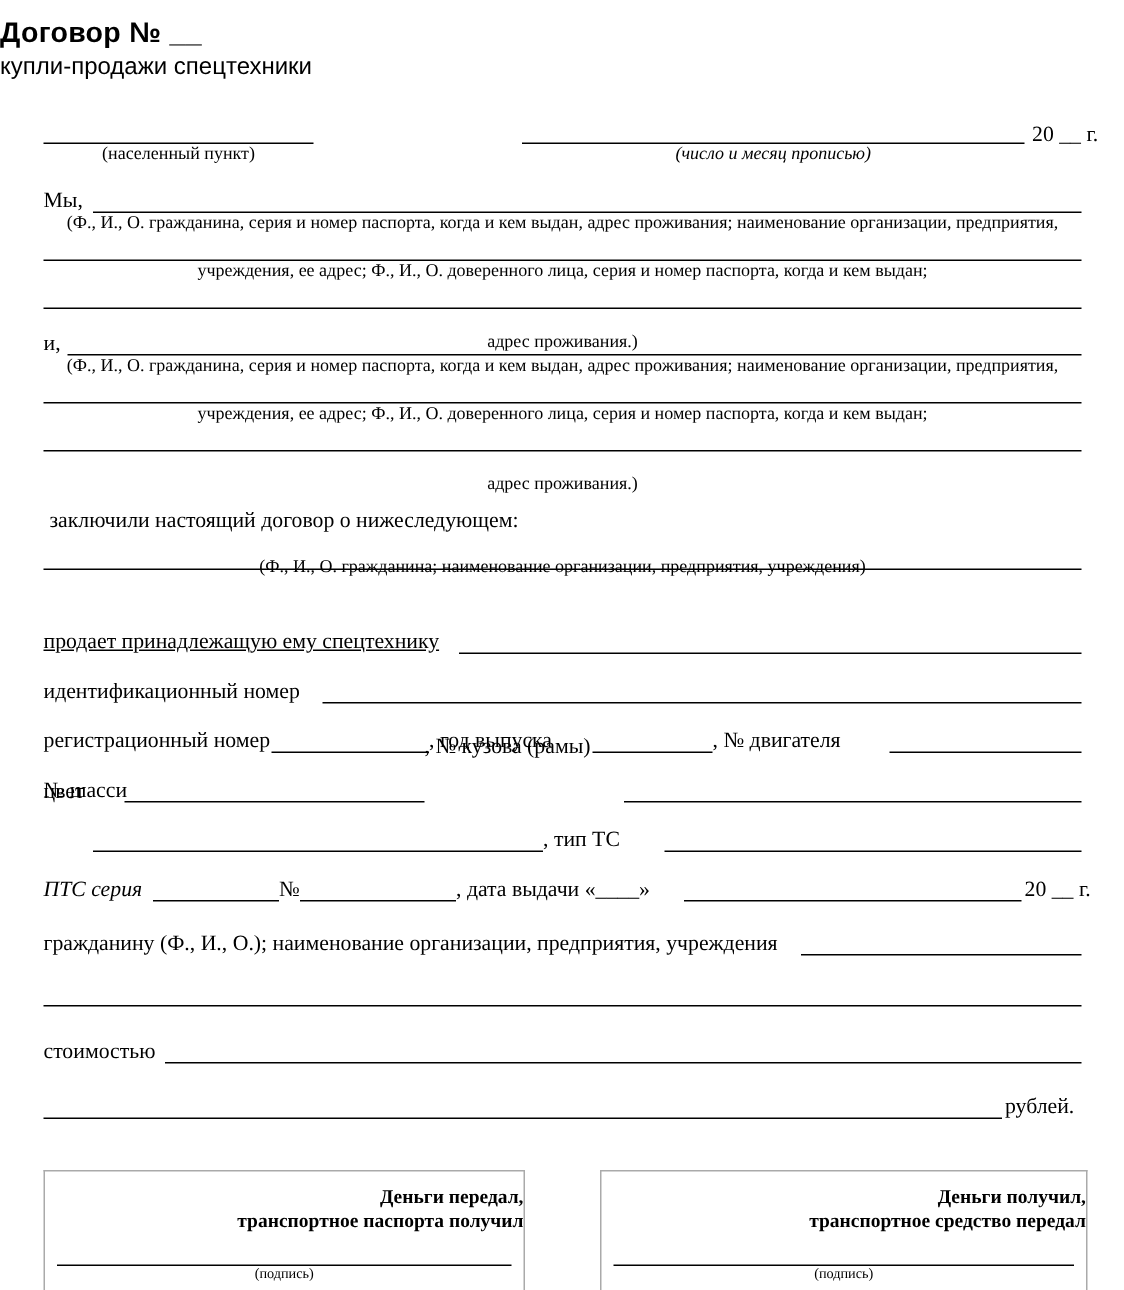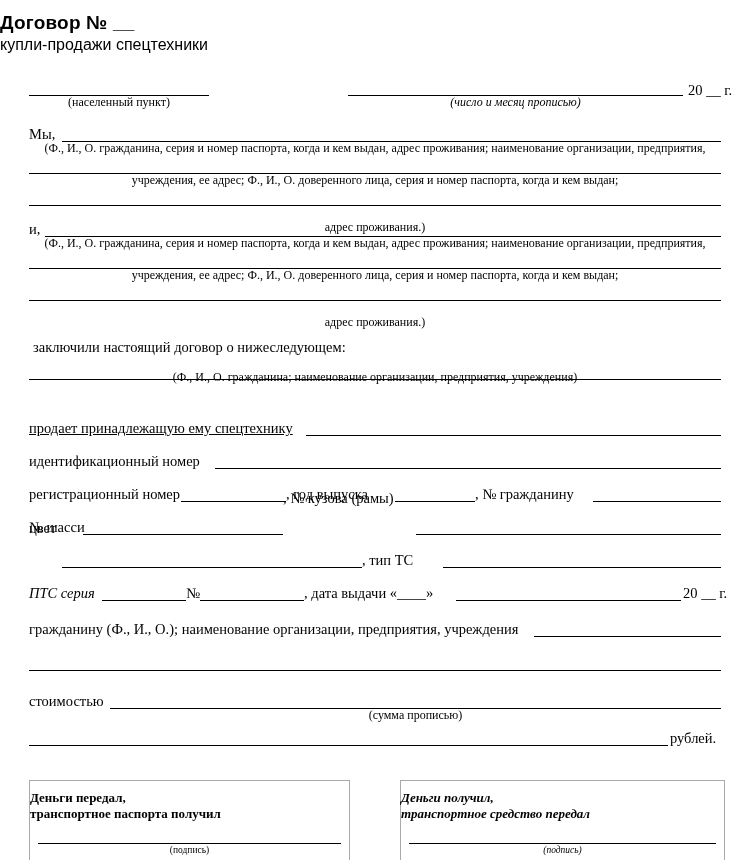--- a/index.html
+++ b/index.html
@@ -161,23 +161,23 @@
   }
   .sigcell {
     position: relative;
     border: 1px solid #aaaaaa;
     border-bottom: none;
     box-sizing: border-box;
     height: 80px;
   }
   .sigcell.left { width: 321px; }
   .sigspacer { width: 50px; height: 80px; }
-  .sigcell.right { width: 325px; font-style: italic; }
+  .sigcell.right { width: 325px; }
   .sigcell .head {
-    text-align: left;
+    text-align: right;
     font-size: 13px;
     line-height: 16px;
     font-weight: bold;
     padding-top: 9px;
   }
   .sigcell .sigline {
     position: absolute;
     left: 8px;
     right: 8px;
     top: 62px;
@@ -239,21 +239,21 @@
   <div class="abs" style="left:29px;top:420px;text-decoration:underline;">продает принадлежащую ему спецтехнику</div>
   <div style="position:absolute;left:306px;top:435px;width:415px;border-bottom:1.3px solid #000;"></div>
 
   <div class="abs" style="left:29px;top:453px;">идентификационный номер</div>
   <div style="position:absolute;left:215px;top:468px;width:506px;border-bottom:1.3px solid #000;"></div>
 
   <div class="abs" style="left:29px;top:486px;">регистрационный номер</div>
   <div style="position:absolute;left:181px;top:501px;width:105px;border-bottom:1.3px solid #000;"></div>
   <div class="abs" style="left:286px;top:486px;">, год выпуска</div>
   <div style="position:absolute;left:395px;top:501px;width:80px;border-bottom:1.3px solid #000;"></div>
-  <div class="abs" style="left:475px;top:486px;">,   № гражданину</div>
+  <div class="abs" style="left:475px;top:486px;">,   № двигателя</div>
   <div style="position:absolute;left:593px;top:501px;width:128px;border-bottom:1.3px solid #000;"></div>
 
   <div class="abs" style="left:29px;top:519px;">№ шасси</div>
   <div style="position:absolute;left:83px;top:534px;width:200px;border-bottom:1.3px solid #000;"></div>
   <div class="abs" style="left:283px;top:490px;">, № кузова (рамы)</div>
   <div style="position:absolute;left:416px;top:534px;width:305px;border-bottom:1.3px solid #000;"></div>
 
   <div class="abs" style="left:29px;top:520px;">цвет</div>
   <div style="position:absolute;left:62px;top:567px;width:300px;border-bottom:1.3px solid #000;"></div>
   <div class="abs" style="left:362px;top:552px;">, тип ТС</div>
@@ -266,21 +266,20 @@
   <div class="abs" style="left:304px;top:585px;">,   дата выдачи «____»</div>
   <div style="position:absolute;left:456px;top:600px;width:225px;border-bottom:1.3px solid #000;"></div>
   <div class="abs" style="left:683px;top:585px;">20 __ г.</div>
 
   <div class="abs" style="left:29px;top:621px;">гражданину (Ф., И., О.); наименование организации, предприятия, учреждения</div>
   <div style="position:absolute;left:534px;top:636px;width:187px;border-bottom:1.3px solid #000;"></div>
   <div style="position:absolute;left:29px;top:670px;width:692px;border-bottom:1.3px solid #000;"></div>
 
   <div class="abs" style="left:29px;top:693px;">стоимостью</div>
   <div style="position:absolute;left:110px;top:708px;width:611px;border-bottom:1.3px solid #000;"></div>
-  <div class="cap" style="position:absolute;left:110px;top:710px;width:611px;">(сумма прописью)</div>
 
   <div style="position:absolute;left:29px;top:745px;width:639px;border-bottom:1.3px solid #000;"></div>
   <div class="abs" style="left:670px;top:730px;">рублей.</div>
 
   <div class="sigtable">
 
     <div class="sigcell left">
       <div class="head">
         <div>Деньги передал,</div>
         <div>транспортное паспорта получил</div>

